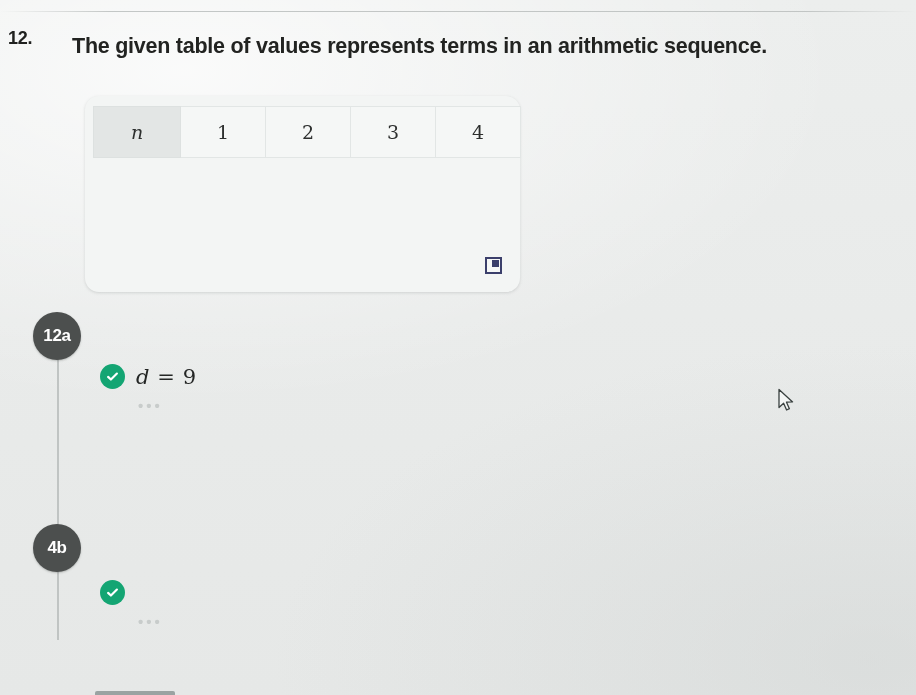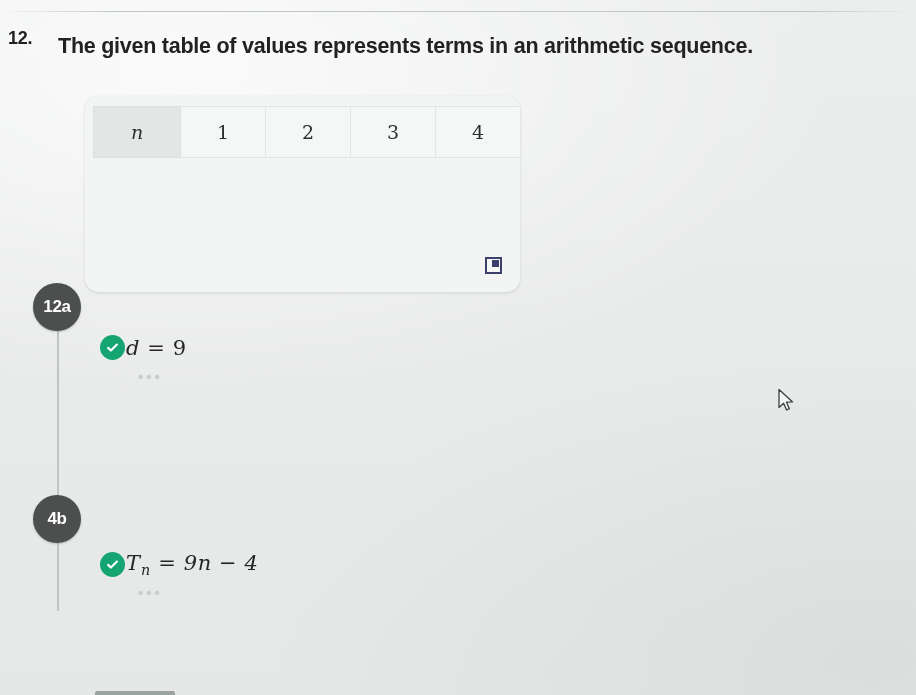--- a/index.html
+++ b/index.html
@@ -42,21 +42,21 @@
     position: absolute;
     left: 8px;
     top: 28px;
     font-size: 18px;
     font-weight: 700;
     letter-spacing: -0.2px;
     color: #20211f;
   }
   .qtitle {
     position: absolute;
-    left: 58px;
+    left: 72px;
     top: 33px;
     width: 830px;
     font-size: 21.5px;
     font-weight: 700;
     letter-spacing: -0.25px;
     line-height: 26px;
     color: #222321;
   }
 
   
@@ -119,21 +119,21 @@
     width: 7px;
     height: 7px;
     background: #3b3f6b;
     display: block;
   }
 
   
   .steps {
     position: absolute;
     left: 0;
-    top: 283px;
+    top: 312px;
     width: 916px;
   }
   .step {
     position: relative;
     min-height: 60px;
   }
   .connector {
     position: absolute;
     left: 57px;
     width: 2px;
@@ -170,21 +170,21 @@
     font-style: italic;
     font-weight: 400;
     font-size: 19px;
   }
 
   .answer-row {
     position: absolute;
     left: 100px;
     display: flex;
     align-items: center;
-    gap: 1px;
+    gap: 11px;
   }
   .check {
     width: 25px;
     height: 25px;
     border-radius: 50%;
     background: #14a573;
     display: flex;
     align-items: center;
     justify-content: center;
     flex: none;
@@ -273,21 +273,20 @@
 
   <div class="connector" style="top: 176px; height: 152px;"></div>
   <div class="step">
     <div class="badge" style="top: 152px;">4b</div>
     <div class="answer-row" style="top: 208px;">
       <span class="check">
         <svg width="15" height="15" viewBox="0 0 16 16" aria-hidden="true">
             <path d="M3.3 8.4 L6.3 11.3 L12.7 4.9" fill="none" stroke="#ffffff" stroke-width="2.3" stroke-linecap="round" stroke-linejoin="round"></path>
           </svg>
       </span>
-      <span class="answer-expr"><span class="it">T</span><span class="it sub">n</span> <span>=</span> <span class="it">9n − 4</span></span>
     </div>
     <div class="ellipsis" style="top: 241px;">•••</div>
   </div>
 
   <div class="step">
     
     
     
   </div>
 

